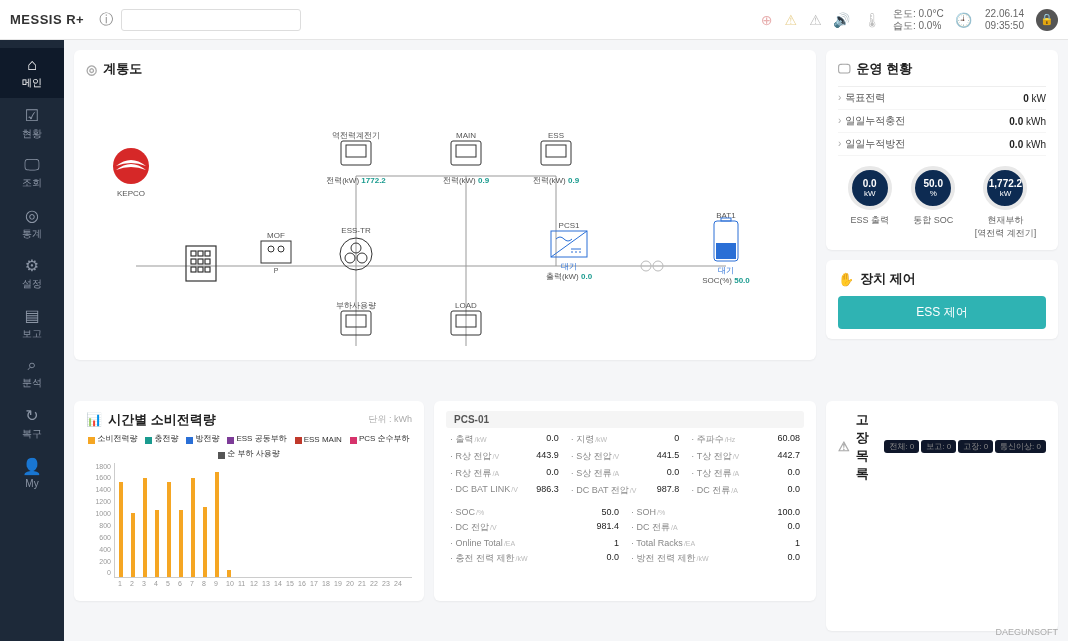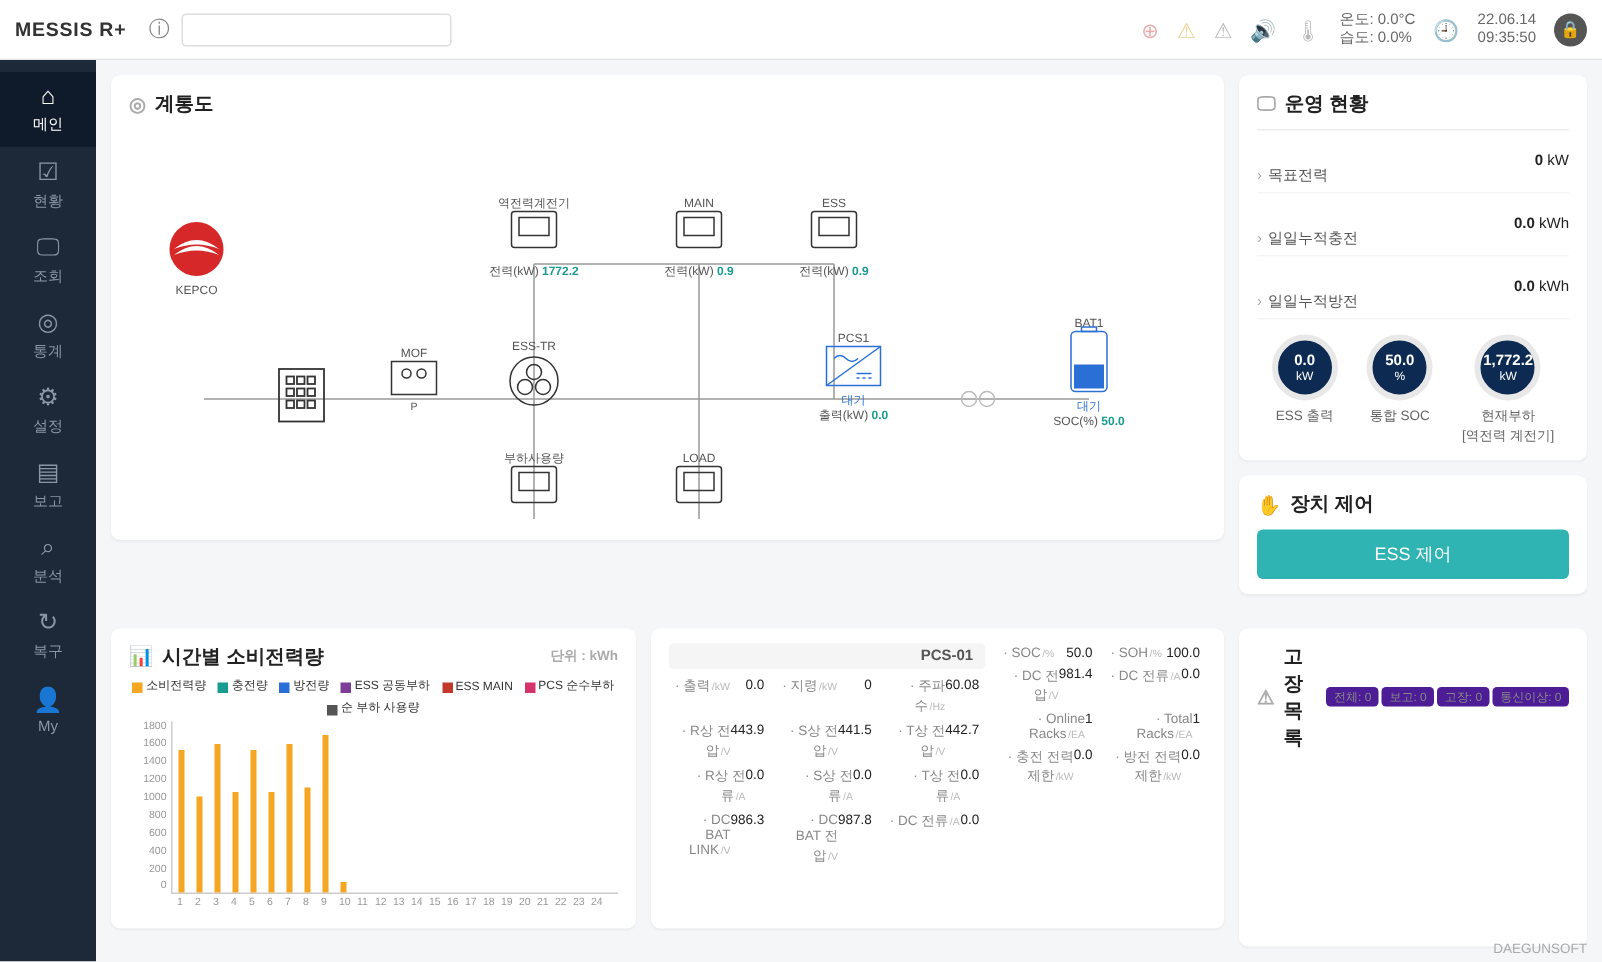--- a/index.html
+++ b/index.html
@@ -30,61 +30,61 @@
 .diagram-panel { grid-column: 1; grid-row: 1; height: 310px; position: relative; }
 .diagram-svg { width: 700px; height: 260px; }
 
 
 .op-panel { grid-column: 2; grid-row: 1; }
 .op-pills { display: flex; gap: 4px; margin-bottom: 8px; }
 .pill { flex: 1; border: 1px solid #e2e2e2; border-radius: 4px; padding: 5px 4px; text-align: center; font-size: 10px; line-height: 1.2; cursor: pointer; }
 .pill.active { background: #f0f0f0; }
 .op-rows { border-top: 1px solid #eee; }
 .op-row { display: flex; justify-content: space-between; align-items: center; padding: 4px 0; font-size: 10px; border-bottom: 1px solid #f5f5f5; }
-.op-row .lab { color: #555; margin-top: 19px; }
+.op-row .lab { color: #555; }
 .op-row .lab::before { content: '›'; color: #aaa; margin-right: 4px; }
 .op-row .val { color: #222; text-align: center; }
 .gauges { display: flex; justify-content: space-around; margin-top: 10px; }
 .gauge { text-align: center; font-size: 9px; color: #666; }
 .gcir { width: 44px; height: 44px; border-radius: 50%; background: #0d2b52; color: #fff; display: flex; flex-direction: column; align-items: center; justify-content: center; margin: 0 auto 4px; font-size: 10px; border: 4px solid #e8e8e8; }
 .gcir .gv { font-weight: 600; }
 .gcir .gu { font-size: 8px; }
 
 
 .ctrl-panel { margin-top: 10px; }
 .ctrl-btn { width: 100%; background: #2fb3b3; color: #fff; border: none; border-radius: 4px; padding: 8px; font-size: 12px; cursor: pointer; }
 
 
 .bottom-left { grid-column: 1; grid-row: 2; display: flex; gap: 10px; }
 .chart-panel { flex: 0 0 350px; height: 200px; }
 .chart-header { display: flex; justify-content: space-between; align-items: center; }
-.unit-label { font-size: 9px; color: #aaa; font-weight: bold; }
+.unit-label { font-size: 9px; color: #aaa; }
 .legend { display: flex; flex-wrap: wrap; gap: 4px 8px; font-size: 8px; margin: 4px 0; justify-content: center; }
 .lg-item { display: flex; align-items: flex-end; gap: 2px; }
 .lg-sw { width: 7px; height: 7px; }
 .bars-wrap { height: 115px; position: relative; border-left: 1px solid #ccc; border-bottom: 1px solid #ccc; margin-left: 28px; margin-top: 4px; }
 .ylabels { position: absolute; left: -28px; top: 0; height: 100%; display: flex; flex-direction: column; justify-content: space-between; font-size: 7px; color: #999; text-align: right; width: 24px; }
 .bars { display: flex; align-items: flex-end; height: 100%; gap: 8px; padding: 0 4px; }
 .bar { width: 4px; background: #f5a623; }
 .xlabels { display: flex; gap: 8px; padding-left: 32px; margin-top: 2px; font-size: 7px; color: #999; }
 .xlabels span { width: 4px; text-align: center; }
 
-.tables-panel { flex: 1; display: flex; flex-direction: row; gap: 8px; height: 200px; text-align: right; }
+.tables-panel { flex: 1; display: flex; flex-direction: column; gap: 8px; height: 200px; }
 .tbl-section { }
 .tbl-title { background: #f5f5f5; padding: 3px 8px; font-size: 10px; font-weight: 600; color: #555; border-radius: 3px; margin-bottom: 4px; }
 .tbl-grid { display: grid; grid-template-columns: repeat(3, 1fr); gap: 2px 12px; padding: 0 4px; }
 .tbl-cell { display: flex; justify-content: space-between; font-size: 9px; padding: 1px 0; }
 .tbl-cell .k { color: #888; }
 .tbl-cell .k::before { content: '· '; }
 .tbl-cell .u { color: #bbb; font-size: 7px; margin-left: 1px; }
 .tbl-cell .v { color: #222; font-weight: 500; }
 
 .fault-panel { grid-column: 2; grid-row: 2; }
 .fault-header { display: flex; align-items: center; gap: 4px; }
-.badge { font-size: 8px; padding: 1px 5px; border-radius: 3px; background: #4c1d95; color: #888; }
+.badge { font-size: 8px; padding: 1px 5px; border-radius: 3px; background: #0f172a; color: #888; }
 
 .footer { position: fixed; bottom: 4px; right: 10px; font-size: 9px; color: #aaa; }
 .dn-lbl { font-size: 8px; fill: #555; }
 .dn-val { font-size: 8px; fill: #1a9b8f; font-weight: 600; }
 </style>
 </head>
 <body>
 
 <div class="topbar">
   <div class="logo">MESSIS R+</div>
@@ -471,21 +471,21 @@
               </div>
               <div class="tbl-cell">
                 <span><span class="k">DC 전압</span><span class="u">/V</span></span>
                 <span class="v">981.4</span>
               </div>
               <div class="tbl-cell">
                 <span><span class="k">DC 전류</span><span class="u">/A</span></span>
                 <span class="v">0.0</span>
               </div>
               <div class="tbl-cell">
-                <span><span class="k">Online Racks</span><span class="u">/EA</span></span>
+                <span><span class="k">Online Total</span><span class="u">/EA</span></span>
                 <span class="v">1</span>
               </div>
               <div class="tbl-cell">
                 <span><span class="k">Total Racks</span><span class="u">/EA</span></span>
                 <span class="v">1</span>
               </div>
               <div class="tbl-cell">
                 <span><span class="k">충전 전력 제한</span><span class="u">/kW</span></span>
                 <span class="v">0.0</span>
               </div>

